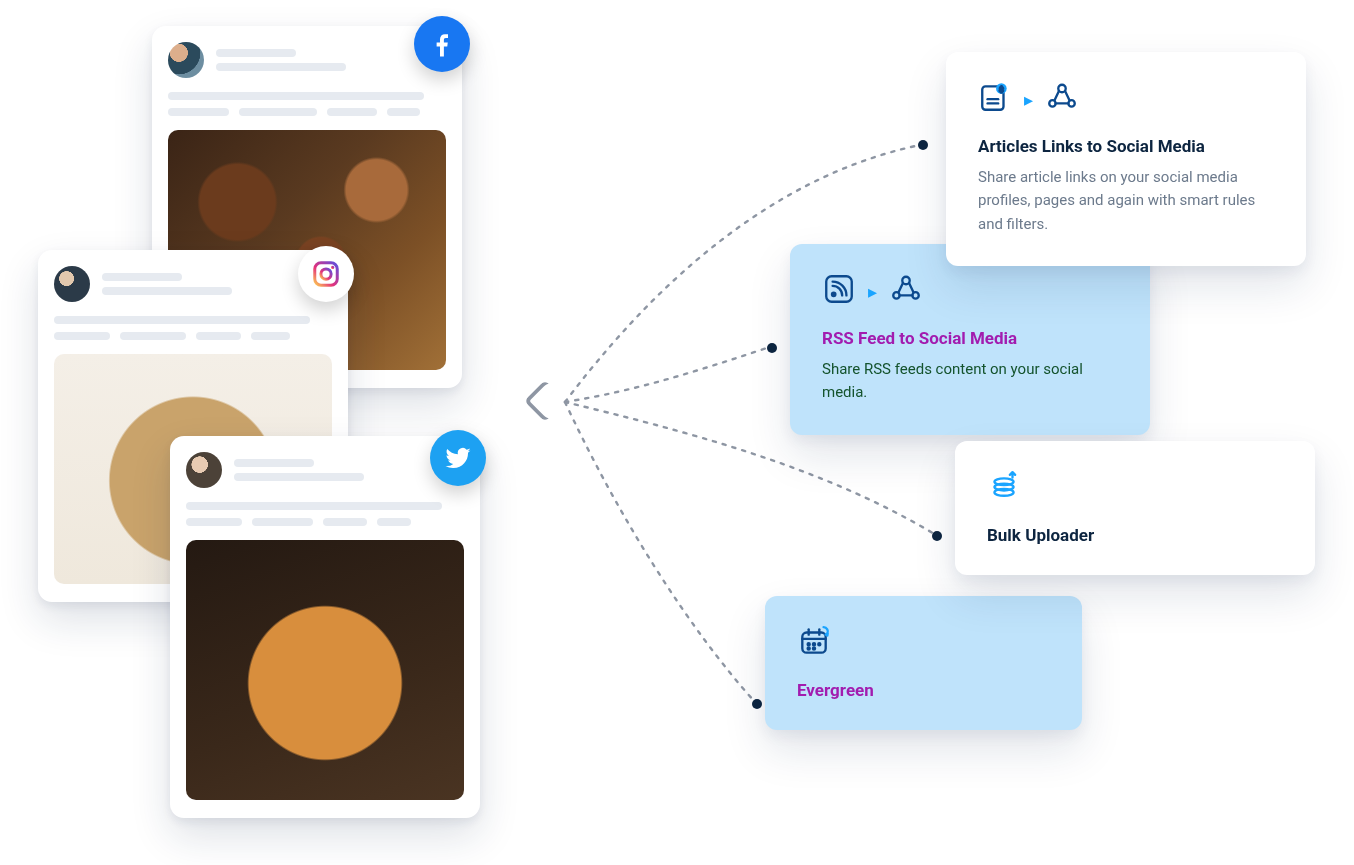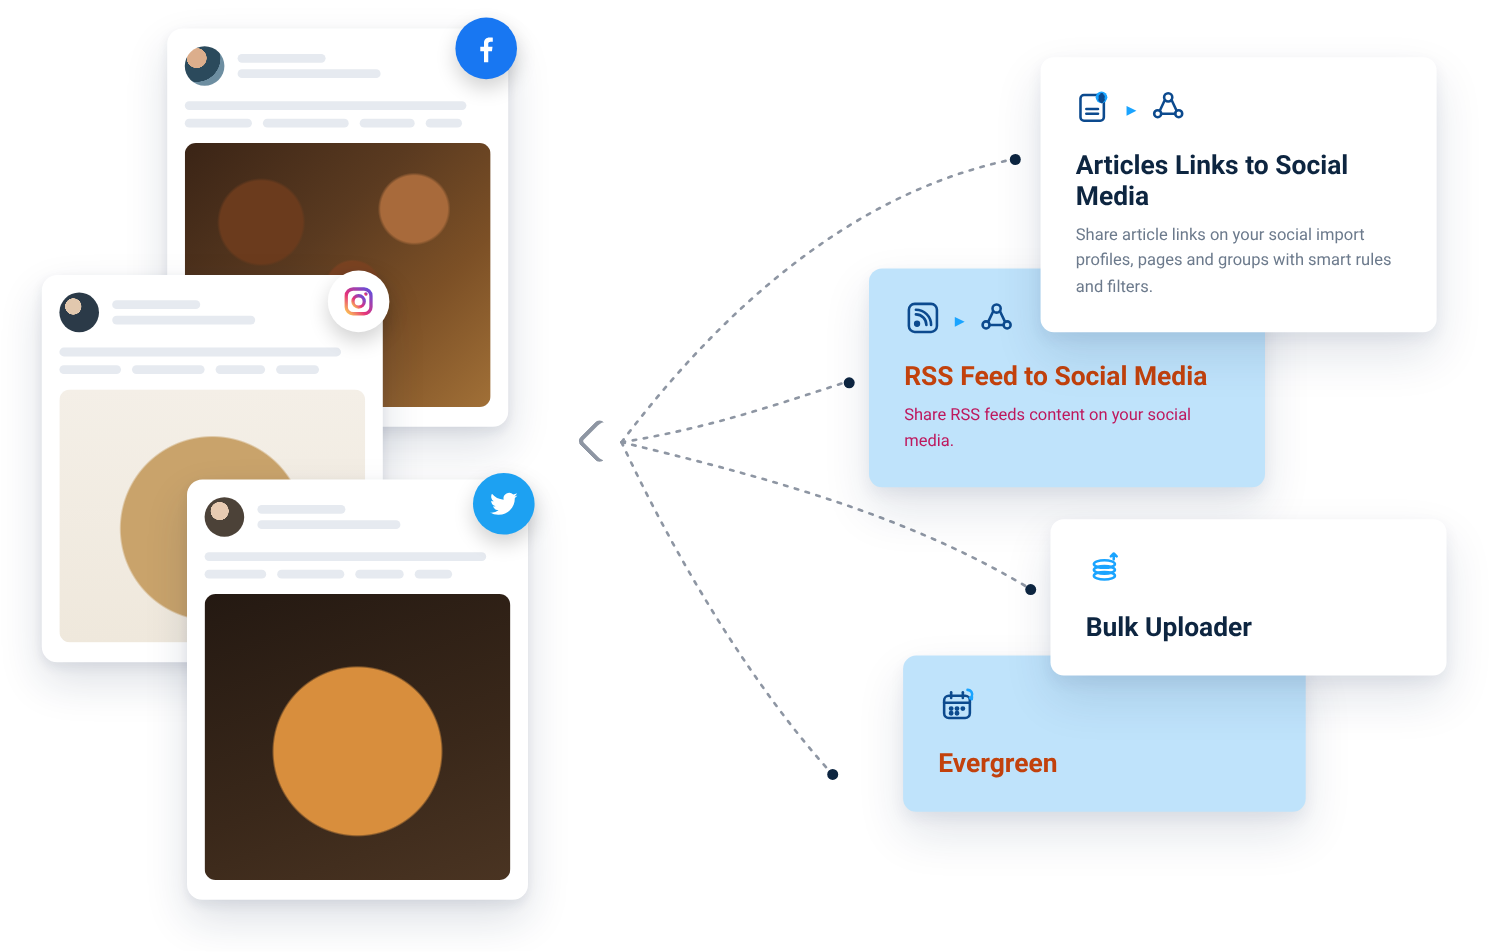--- a/index.html
+++ b/index.html
@@ -90,29 +90,29 @@
 
   
   .feature {
     position:absolute; width:360px; border-radius:12px;
     box-shadow:0 20px 44px rgba(20,40,80,.12), 0 6px 14px rgba(20,40,80,.06);
     padding:28px 32px 30px;
   }
   .feature .icons { display:flex; align-items:center; gap:12px; color:#0c4a8e; }
   .feature .icons .arrow { color:#1aa4ff; font-size:18px; }
   .feature h3 {
-    font-size:24px; font-weight:700; margin-top:18px; color:#0d2540;
+    font-size:17px; font-weight:700; margin-top:18px; color:#0d2540;
   }
   .feature p {
     font-size:15px; line-height:1.55; margin-top:10px; color:#6c7a8c;
   }
   .feature.white { background:#ffffff; }
   .feature.blue  { background:#bfe3fb; }
-  .feature.blue h3 { color:#c2410c; }
-  .feature.blue p  { color:#be185d; }
+  .feature.blue h3 { color:#a21caf; }
+  .feature.blue p  { color:#14532d; }
 
   .dot {
     position:absolute; width:10px; height:10px; border-radius:50%;
     background:#0d2540;
   }
 
   .icon-svg { width:34px; height:34px; }
 </style>
 </head>
 <body>
@@ -234,21 +234,21 @@
       <span>
         <svg class="icon-svg" viewBox="0 0 32 32" fill="none" stroke="#0c4a8e" stroke-width="2.2" stroke-linecap="round">
             <circle cx="16" cy="8" r="3.5"></circle>
             <circle cx="7" cy="22" r="3"></circle>
             <circle cx="25" cy="22" r="3"></circle>
             <path d="M13 10.5 9 19M19 10.5 23 19M10 22h12"></path>
           </svg>
       </span>
     </div>
     <h3>Articles Links to Social Media</h3>
-    <p>Share article links on your social import profiles, pages and groups with smart rules and filters.</p>
+    <p>Share article links on your social media profiles, pages and again with smart rules and filters.</p>
   </div>
 
   <div class="feature blue" style="left:790px; top:244px; width:360px; z-index:3;">
     <div class="icons">
       <span>
         <svg class="icon-svg" viewBox="0 0 32 32" fill="none" stroke="#0c4a8e" stroke-width="2.2" stroke-linecap="round" stroke-linejoin="round">
             <rect x="4" y="4" width="24" height="24" rx="5"></rect>
             <path d="M10 13a9 9 0 0 1 9 9"></path>
             <path d="M10 9a13 13 0 0 1 13 13"></path>
             <circle cx="11" cy="21" r="1.6" fill="#0c4a8e"></circle>
@@ -261,35 +261,35 @@
             <circle cx="7" cy="22" r="3"></circle>
             <circle cx="25" cy="22" r="3"></circle>
             <path d="M13 10.5 9 19M19 10.5 23 19M10 22h12"></path>
           </svg>
       </span>
     </div>
     <h3>RSS Feed to Social Media</h3>
     <p>Share RSS feeds content on your social media.</p>
   </div>
 
-  <div class="feature white" style="left:955px; top:472px; z-index:4;">
+  <div class="feature white" style="left:955px; top:441px; z-index:4;">
     <div class="icons" style="color:#1aa4ff;">
       <span>
         <svg class="icon-svg" viewBox="0 0 32 32" fill="none" stroke="#1aa4ff" stroke-width="2.2" stroke-linecap="round" stroke-linejoin="round">
             <ellipse cx="16" cy="22" rx="9" ry="3.2"></ellipse>
             <ellipse cx="16" cy="17" rx="9" ry="3.2"></ellipse>
             <ellipse cx="16" cy="12" rx="9" ry="3.2"></ellipse>
             <path d="M24 8V3M21.5 5.5 24 3l2.5 2.5"></path>
           </svg>
       </span>
     </div>
     <h3>Bulk Uploader</h3>
   </div>
 
-  <div class="feature blue" style="left:821px; top:596px; width:366px; z-index:3;">
+  <div class="feature blue" style="left:765px; top:596px; width:317px; z-index:3;">
     <div class="icons">
       <span>
         <svg class="icon-svg" viewBox="0 0 32 32" fill="none" stroke="#0c4a8e" stroke-width="2.2" stroke-linecap="round" stroke-linejoin="round">
             <rect x="5" y="8" width="22" height="19" rx="4"></rect>
             <line x1="5" y1="14" x2="27" y2="14"></line>
             <line x1="11" y1="5" x2="11" y2="10"></line>
             <line x1="21" y1="5" x2="21" y2="10"></line>
             <circle cx="11" cy="19" r="1" fill="#0c4a8e"></circle>
             <circle cx="16" cy="19" r="1" fill="#0c4a8e"></circle>
             <circle cx="21" cy="19" r="1" fill="#0c4a8e"></circle>

